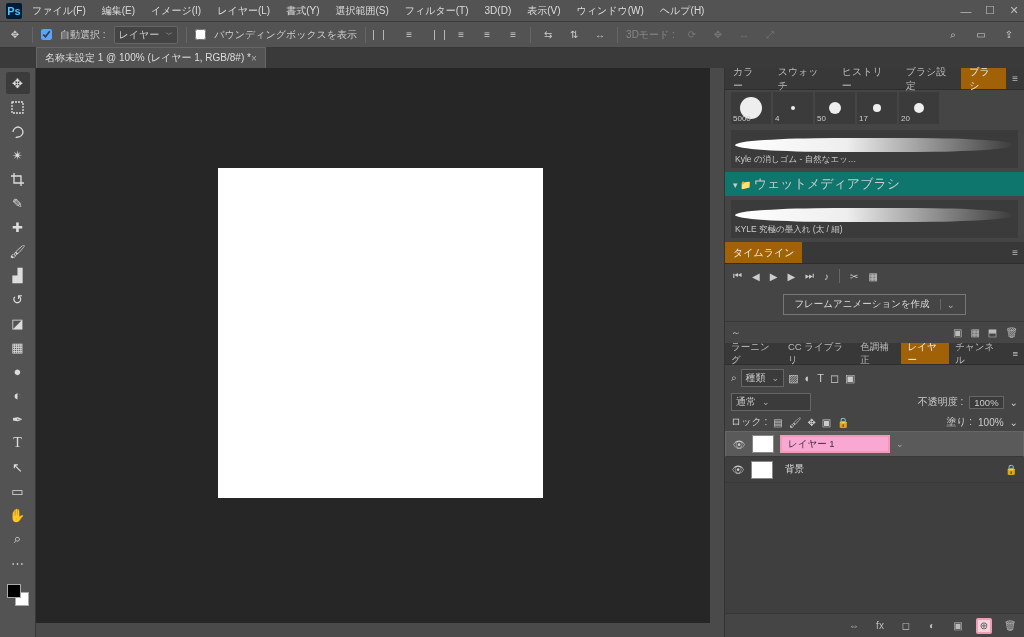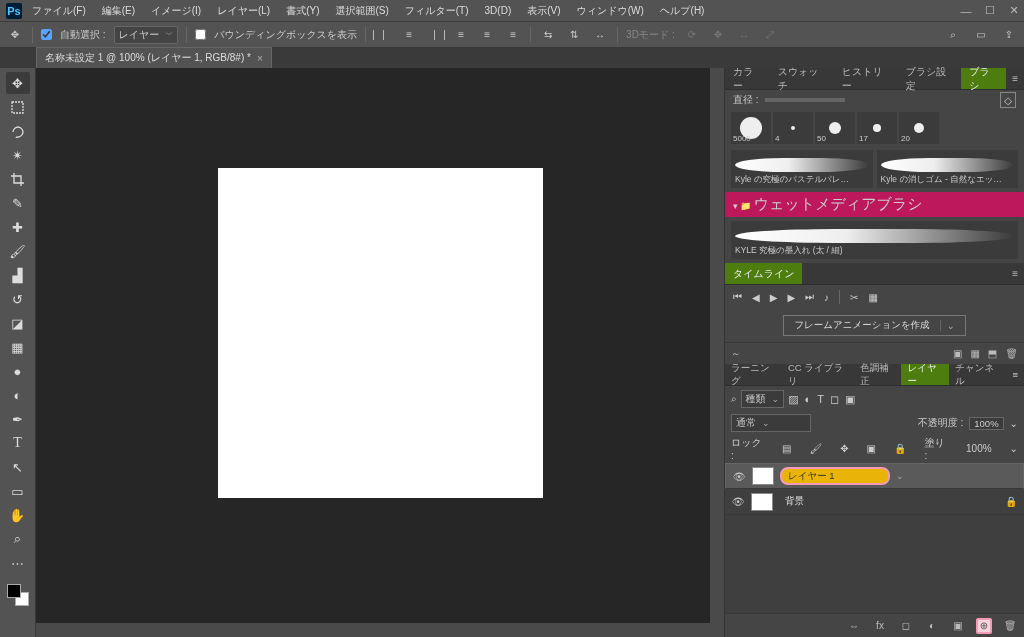--- a/index.html
+++ b/index.html
@@ -14,21 +14,21 @@
 #optbar{height:26px;background:#535353;display:flex;align-items:center;padding:0 6px;gap:8px;border-bottom:1px solid #383838;font-size:10px;color:#ccc}
 #optbar .ico{width:18px;height:18px;display:flex;align-items:center;justify-content:center;color:#ccc}
 #optbar .sep{width:1px;height:16px;background:#666}
 #optbar .sel{background:#444;border:1px solid #666;padding:1px 4px;border-radius:2px;display:flex;align-items:center;gap:6px;font-size:10px}
 #optbar .sel::after{content:"﹀";font-size:8px;color:#aaa}
 #optbar input[type=checkbox]{accent-color:#5aa3ff;width:11px;height:11px;margin:0}
 #optbar .right{margin-left:auto;display:flex;gap:10px}
 
 
 #tabbar{height:20px;background:#3a3a3a;display:flex;align-items:flex-end;padding-left:36px}
-#tabbar .tab{background:#535353;padding:3px 8px;font-size:10px;color:#ddd;border-top:1px solid #666;border-left:1px solid #666;border-right:1px solid #666;display:flex;align-items:center;gap:6px}
+#tabbar .tab{background:#535353;padding:3px 8px;font-size:10px;color:#ddd;border-top:1px solid #666;border-left:1px solid #666;border-right:1px solid #666;display:flex;align-items:center;}
 #tabbar .tab .x{color:#aaa;font-size:10px}
 
 
 #body{display:flex;height:calc(637px - 22px - 26px - 20px)}
 #tools{width:36px;background:#535353;border-right:1px solid #383838;display:flex;flex-direction:column;align-items:center;padding-top:4px;gap:2px}
 #tools .tool{width:24px;height:22px;display:flex;align-items:center;justify-content:center;font-size:13px;color:#ddd;border-radius:2px}
 #tools .tool svg{width:15px;height:15px;stroke:#ddd;fill:none;stroke-width:1.3}
 #tools .tool.active{background:#3b3b3b}
 #tools .swatch{margin-top:8px;width:22px;height:22px;position:relative}
 #tools .swatch .fg{width:14px;height:14px;background:#000;border:1px solid #aaa;position:absolute;left:0;top:0}
@@ -37,36 +37,36 @@
 
 #canvas{flex:1;background:#262626;display:flex;align-items:center;justify-content:center;position:relative}
 #canvas .page{background:#fff;width:325px;height:330px;margin-top:-40px}
 #canvas .hsb{position:absolute;bottom:0;left:0;right:0;height:14px;background:#4a4a4a}
 #canvas .vsb{position:absolute;top:0;bottom:14px;right:0;width:14px;background:#4a4a4a}
 
 
 #right{width:300px;background:#454545;border-left:1px solid #333;display:flex;flex-direction:column;font-size:10px}
 .ptabs{height:22px;background:#383838;display:flex;font-size:10px;border-bottom:1px solid #2e2e2e}
 .ptabs span{padding:0 8px;color:#bbb;cursor:pointer;height:100%;display:flex;align-items:center}
-.ptabs span.on{background:#4d7c0f;color:#eee}
+.ptabs span.on{background:#a16207;color:#eee}
 .ptabs .menu{margin-left:auto;padding:0 6px;color:#bbb}
 .panelBody{background:#454545}
 
 
 #brushP .row1{height:20px;display:flex;align-items:center;padding:0 8px;gap:6px;color:#ccc}
 #brushP .slider{flex:0 0 80px;height:4px;background:#666;position:relative}
 #brushP .diamondBtn{width:16px;height:16px;border:1px solid #888;display:flex;align-items:center;justify-content:center;margin-left:auto}
 #brushP .presets{display:flex;gap:2px;padding:2px 6px}
 #brushP .bp{width:40px;height:32px;background:#3b3b3b;display:flex;flex-direction:column;align-items:center;justify-content:center;position:relative}
 #brushP .bp .dot{border-radius:50%;background:#eee}
 #brushP .bp .num{position:absolute;bottom:1px;left:2px;font-size:8px;color:#ccc}
 #brushP .bigBrush{display:flex;gap:4px;padding:4px 6px}
 #brushP .bb{flex:1;background:#3b3b3b;height:38px;padding:2px 4px;font-size:8.5px;color:#ccc;overflow:hidden;display:flex;flex-direction:column;justify-content:flex-end}
 #brushP .bb .stroke{height:14px;margin-bottom:2px;border-radius:50%/70%;background:linear-gradient(90deg,#fff 0%,#eee 40%,transparent 100%)}
-#brushP .folder{padding:3px 8px;color:#ccc;background:#be185d;font-size:15px}
+#brushP .folder{padding:3px 8px;color:#ccc;background:#0f766e;font-size:13px}
 #brushP .folder::before{content:"▾ 📁 ";font-size:9px}
 #brushP .scroll{max-height:82px;overflow:hidden}
 
 
 #timeP .tl{height:24px;display:flex;align-items:center;gap:10px;padding:0 8px;color:#ccc}
 #timeP .tl .sep{width:1px;height:14px;background:#666}
 #timeP .tlBtn{display:flex;justify-content:center;padding:6px 0}
 #timeP .tlBtn .b{border:1px solid #777;padding:3px 10px;font-size:9.5px;color:#ddd;display:inline-flex;align-items:center;gap:10px}
 #timeP .tlBtn .b::after{content:"⌄";color:#aaa;border-left:1px solid #666;padding-left:6px}
 
@@ -79,27 +79,27 @@
 
 
 #layP .ptabs span{font-size:9.5px;padding:0 6px}
 #layP .layTop{padding:4px 6px;display:flex;align-items:center;gap:4px;color:#ccc}
 #layP .sel{background:#3b3b3b;border:1px solid #666;padding:1px 4px;display:flex;align-items:center;gap:6px;font-size:10px}
 #layP .sel::after{content:"⌄";font-size:9px;color:#aaa}
 #layP .kindIcons{display:flex;gap:6px;color:#ccc;font-size:11px}
 #layP .blendRow,{padding:2px 6px}
 #layP .row{display:flex;align-items:center;gap:6px;padding:2px 6px;color:#ccc}
 #layP .row .val{background:#3b3b3b;border:1px solid #666;padding:0 4px;font-size:9.5px}
-#layP .lockRow{display:flex;align-items:center;gap:18px;padding:2px 6px;color:#ccc;font-size:10px}
+#layP .lockRow{display:flex;align-items:center;gap:6px;padding:2px 6px;color:#ccc;font-size:10px}
 #layP .layers{background:#3f3f3f}
 #layP .layer{display:flex;align-items:center;height:26px;gap:6px;padding:0 6px;border-bottom:1px solid #383838}
 #layP .layer .eye{width:14px;text-align:center;color:#ccc}
 #layP .layer .thumb{width:22px;height:18px;background:#fff;border:1px solid #888}
 #layP .layer .name{flex:0 0 110px;height:18px;display:flex;align-items:center;padding:0 6px;font-size:9.5px;color:#333}
-#layP .layer.hl .name{background:#eab308;border:2px solid #f39bb5;color:#333;border-radius:8px}
+#layP .layer.hl .name{background:#f9a8d4;border:2px solid #f39bb5;color:#333;border-radius:0}
 #layP .layer.sel{background:#5a5a5a}
 #layP .layer .lock{margin-left:auto;color:#ccc}
 #layP .layBot{height:24px;display:flex;align-items:center;justify-content:flex-end;gap:10px;padding:0 6px;color:#bbb;border-top:1px solid #383838}
 #layP .layBot .ic{width:16px;height:16px;display:flex;align-items:center;justify-content:center}
 #layP .layBot .ic.hl{background:#f6d4dd;border:2px solid #f39bb5;border-radius:2px;color:#555}
 </style>
 </head>
 <body>
 
 <div id="menubar">
@@ -213,25 +213,20 @@
 
     <div id="brushP" class="panelBody">
       <div class="ptabs">
         <span>カラー</span>
         <span>スウォッチ</span>
         <span>ヒストリー</span>
         <span>ブラシ設定</span>
         <span class="on">ブラシ</span>
         <span class="menu">≡</span>
       </div>
-      <div class="row1">
-        <span>直径 :</span>
-        <div class="slider"></div>
-        <div class="diamondBtn">◇</div>
-      </div>
       <div class="presets">
         <div class="bp">
             <div class="dot" style="width:22px;height:22px"></div>
             <span class="num">5000</span>
           </div>
         <div class="bp">
             <div class="dot" style="width:4px;height:4px"></div>
             <span class="num">4</span>
           </div>
         <div class="bp">
@@ -241,24 +236,20 @@
         <div class="bp">
             <div class="dot" style="width:8px;height:8px"></div>
             <span class="num">17</span>
           </div>
         <div class="bp">
             <div class="dot" style="width:10px;height:10px"></div>
             <span class="num">20</span>
           </div>
       </div>
       <div class="bigBrush">
-        <div class="bb">
-            <div class="stroke"></div>
-            <span>Kyle の究極のパステルパレ…</span>
-          </div>
         <div class="bb">
             <div class="stroke"></div>
             <span>Kyle の消しゴム - 自然なエッ…</span>
           </div>
       </div>
       <div class="folder">ウェットメディアブラシ</div>
       <div class="scroll">
         <div class="bigBrush">
           <div class="bb">
               <div class="stroke"></div>

